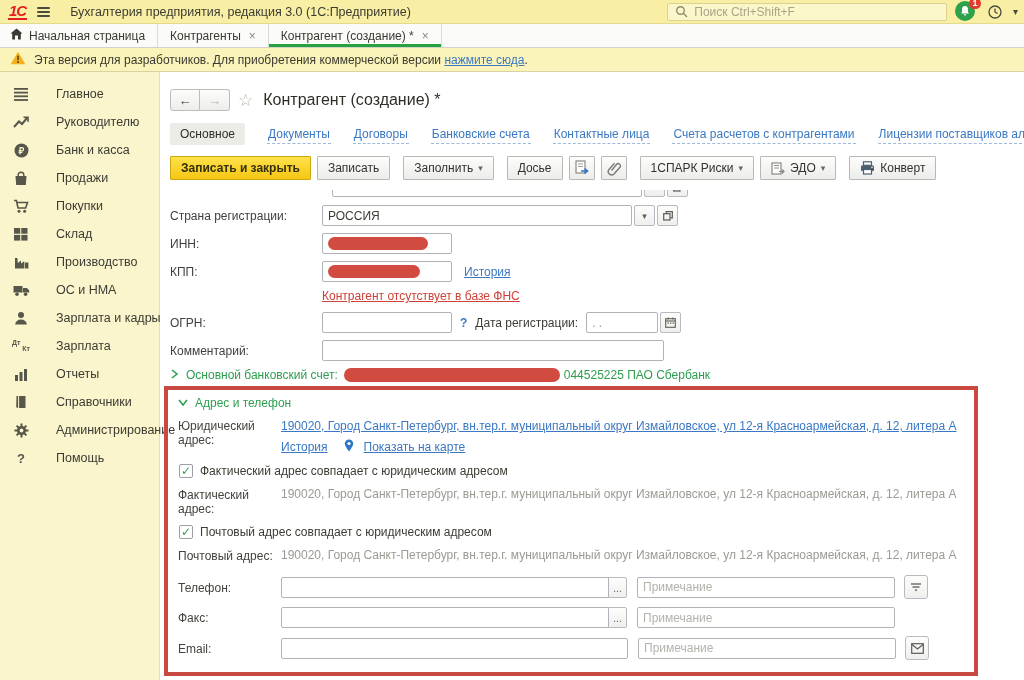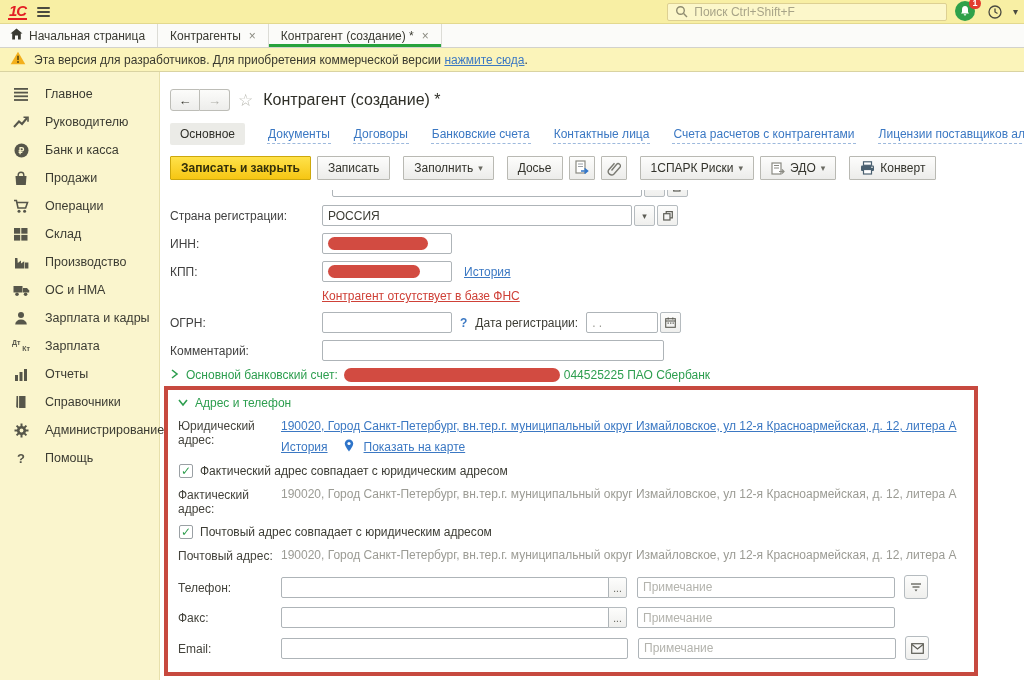--- a/index.html
+++ b/index.html
@@ -29,21 +29,21 @@
   .tab .close { color:#8a8a80; font-size:12px; margin-left:2px; cursor:pointer; }
   .tab.active::after { content:""; position:absolute; left:0; right:0; bottom:0; height:3px; background:#27a23c; }
 
   
   .warnbar { height:24px; background:#fbf4ba; display:flex; align-items:center; gap:8px; padding:0 10px; border-bottom:1px solid #d9d3a2; color:#3a3a30; }
   .warnbar a { color:#3b78c3; text-decoration:underline; cursor:pointer; }
 
   
   .bodyrow { display:flex; height:608px; }
   .sidebar { width:160px; background:#faf5cd; border-right:1px solid #e7e0ab; padding-top:8px; flex-shrink:0; }
-  .side-item { display:flex; align-items:center; gap:15px; padding:6px 8px 6px 12px; color:#3b3b32; font-size:12.5px; cursor:pointer; white-space:nowrap; }
+  .side-item { display:flex; align-items:center; gap:26px; padding:6px 8px 6px 12px; color:#3b3b32; font-size:12.5px; cursor:pointer; white-space:nowrap; }
   .side-item svg { flex-shrink:0; }
   .sicon { width:18px; height:16px; display:inline-flex; align-items:center; justify-content:center; color:#56564a; flex-shrink:0; }
   .dtkt { display:inline-flex; flex-direction:column; font-size:7px; line-height:6px; font-weight:bold; color:#56564a; }
   .dtkt i:first-child { font-style:normal; align-self:flex-start; }
   .dtkt i:last-child { font-style:normal; align-self:flex-end; }
   .q-glyph { font-weight:bold; font-size:13px; color:#56564a; }
 
   .content { flex:1; padding:14px 0 0 10px; position:relative; overflow:hidden; }
 
   
@@ -103,20 +103,21 @@
 
 <div class="page">
 
   <div class="titlebar">
     <span class="logo-1c">1С</span>
     <span class="hamburger">
         <i></i>
         <i></i>
         <i></i>
       </span>
+    <span class="app-title">Бухгалтерия предприятия, редакция 3.0  (1С:Предприятие)</span>
     <div class="search-box">
       <span class="tb-icon">
         <svg width="13" height="13" viewBox="0 0 13 13">
             <circle cx="5.5" cy="5.5" r="3.8" fill="none" stroke="#8f8c70" stroke-width="1.4"></circle>
             <line x1="8.6" y1="8.6" x2="12" y2="12" stroke="#8f8c70" stroke-width="1.4"></line>
           </svg>
       </span>
       <input type="text" placeholder="Поиск Ctrl+Shift+F" style="">
     </div>
     <div class="bell-wrap">
@@ -214,21 +215,21 @@
         <span>Продажи</span>
       </div>
       <div class="side-item">
         <span class="sicon">
             <svg width="16" height="15" viewBox="0 0 16 15">
               <path d="M1 1.5 H3.4 L5 9 H12.6 L14.5 3.5 H4" fill="none" stroke="#56564a" stroke-width="1.6"></path>
               <circle cx="6" cy="12.3" r="1.5" fill="#56564a"></circle>
               <circle cx="11.6" cy="12.3" r="1.5" fill="#56564a"></circle>
             </svg>
           </span>
-        <span>Операции</span>
+        <span>Покупки</span>
       </div>
       <div class="side-item">
         <span class="sicon">
             <svg width="14" height="13" viewBox="0 0 14 13">
               <g fill="#56564a">
                 <rect x="0" y="0" width="6.2" height="5.7"></rect>
                 <rect x="7.3" y="0" width="6.2" height="5.7"></rect>
                 <rect x="0" y="6.9" width="6.2" height="5.7"></rect>
                 <rect x="7.3" y="6.9" width="6.2" height="5.7"></rect>
               </g>

